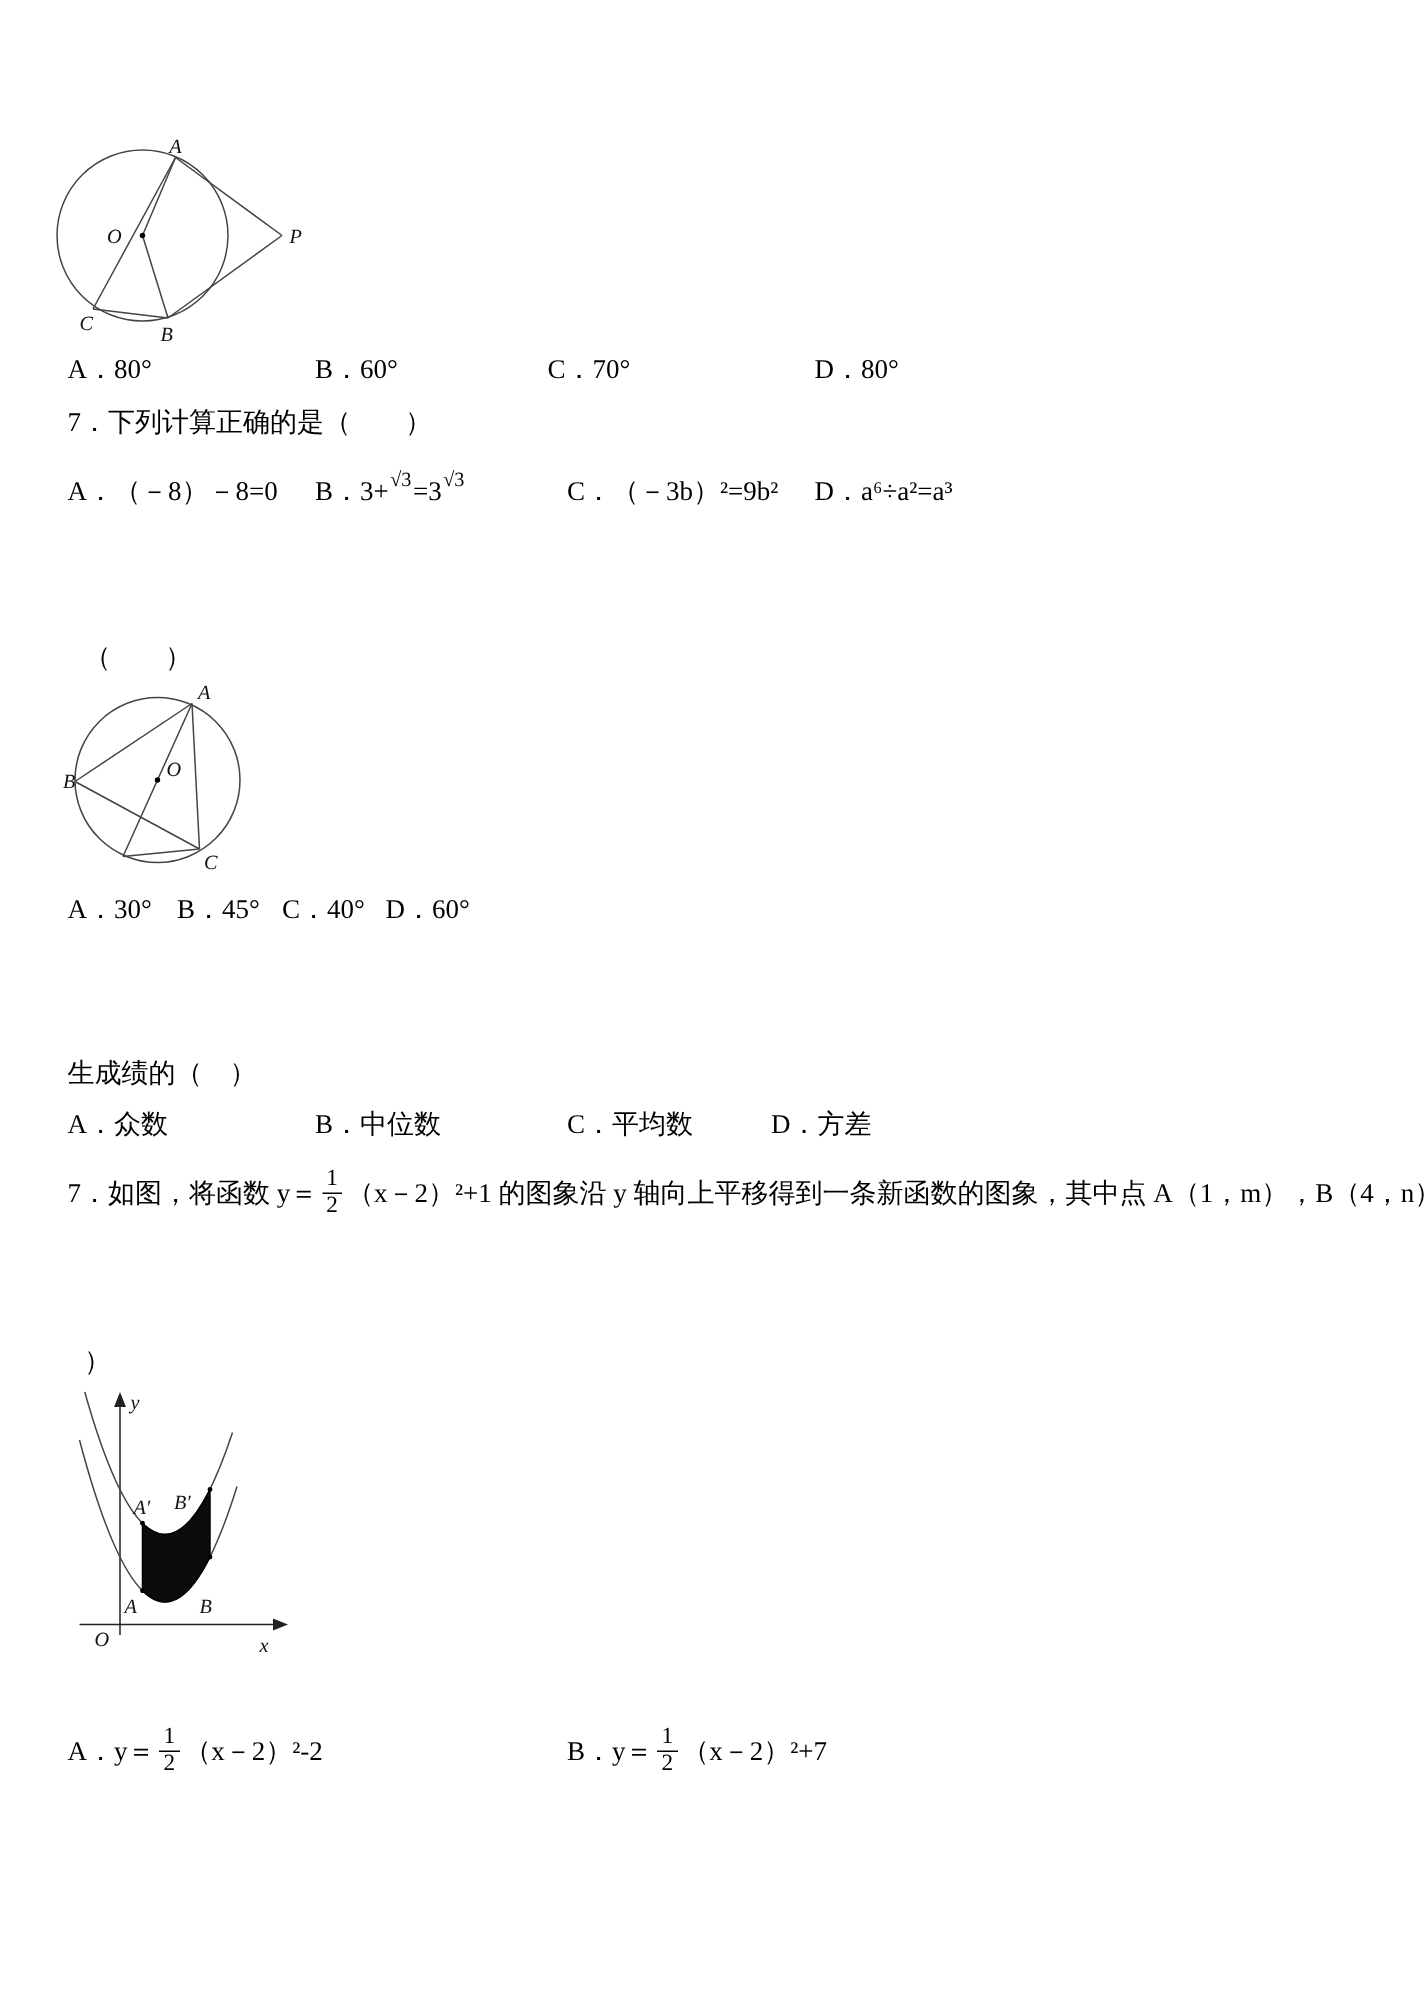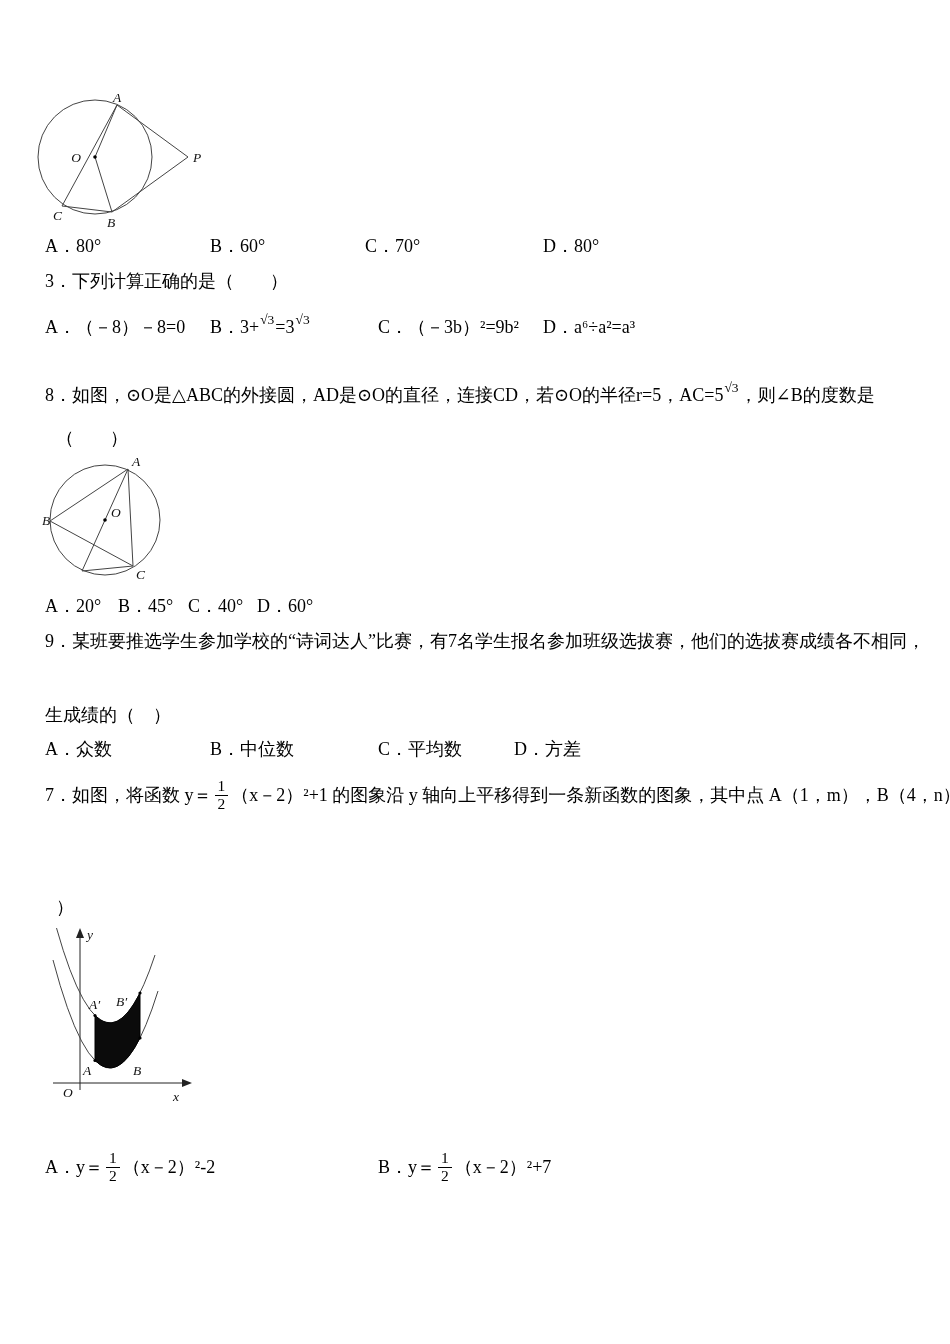--- a/index.html
+++ b/index.html
@@ -45,55 +45,51 @@
     <text class="flabel" x="160" y="70">P</text>
     <text class="flabel" x="20" y="128">C</text>
     <text class="flabel" x="74" y="135">B</text>
   </svg>
 
   <div class="abs" style="left:45px;top:234px">A．80°</div>
   <div class="abs" style="left:210px;top:234px">B．60°</div>
   <div class="abs" style="left:365px;top:234px">C．70°</div>
   <div class="abs" style="left:543px;top:234px">D．80°</div>
 
-  <div class="abs" style="left:45px;top:269px">3．下列计算正确的是（　　）</div>
+  <div class="abs" style="left:45px;top:269px">7．下列计算正确的是（　　）</div>
   <div class="abs" style="left:45px;top:315px">A．（－8）－8=0</div>
   <div class="abs" style="left:210px;top:315px">
     <span>B．3+</span><span class="rsup">√3</span><span>=3</span><span class="rsup">√3</span>
   </div>
   <div class="abs" style="left:378px;top:315px">C．（－3b）²=9b²</div>
   <div class="abs" style="left:543px;top:315px">D．a⁶÷a²=a³</div>
 
-  <div class="abs" style="left:45px;top:383px">
-    <span>8．如图，⊙O是△ABC的外接圆，AD是⊙O的直径，连接CD，若⊙O的半径r=5，AC=5</span><span class="rsup">√3</span><span>，则∠B的度数是</span>
-  </div>
   <div class="abs" style="left:56px;top:426px">（　　）</div>
 
   <svg class="abs fig" style="left:40px;top:455px" width="150" height="135" viewBox="0 0 150 135">
     <circle cx="65" cy="65" r="55"></circle>
     <g>
       <line x1="88" y1="14" x2="10" y2="66"></line>
       <line x1="10" y1="66" x2="93" y2="111"></line>
       <line x1="93" y1="111" x2="88" y2="14"></line>
       <line x1="88" y1="14" x2="42" y2="116"></line>
       <line x1="42" y1="116" x2="93" y2="111"></line>
     </g>
     <circle class="dot" cx="65" cy="65" r="1.8"></circle>
     <text class="flabel" x="92" y="11">A</text>
     <text class="flabel" x="2" y="70">B</text>
     <text class="flabel" x="71" y="62">O</text>
     <text class="flabel" x="96" y="124">C</text>
   </svg>
 
-  <div class="abs" style="left:45px;top:594px">A．20°</div>
+  <div class="abs" style="left:45px;top:594px">A．30°</div>
   <div class="abs" style="left:118px;top:594px">B．45°</div>
   <div class="abs" style="left:188px;top:594px">C．40°</div>
   <div class="abs" style="left:257px;top:594px">D．60°</div>
 
-  <div class="abs" style="left:45px;top:629px">9．某班要推选学生参加学校的“诗词达人”比赛，有7名学生报名参加班级选拔赛，他们的选拔赛成绩各不相同，</div>
   <div class="abs" style="left:45px;top:703px">生成绩的（　）</div>
   <div class="abs" style="left:45px;top:737px">A．众数</div>
   <div class="abs" style="left:210px;top:737px">B．中位数</div>
   <div class="abs" style="left:378px;top:737px">C．平均数</div>
   <div class="abs" style="left:514px;top:737px">D．方差</div>
 
   <div class="abs row" style="left:45px;top:778px">
     <span>7．如图，将函数 y＝</span>
       <span class="frac">
         <span class="num">1</span>

